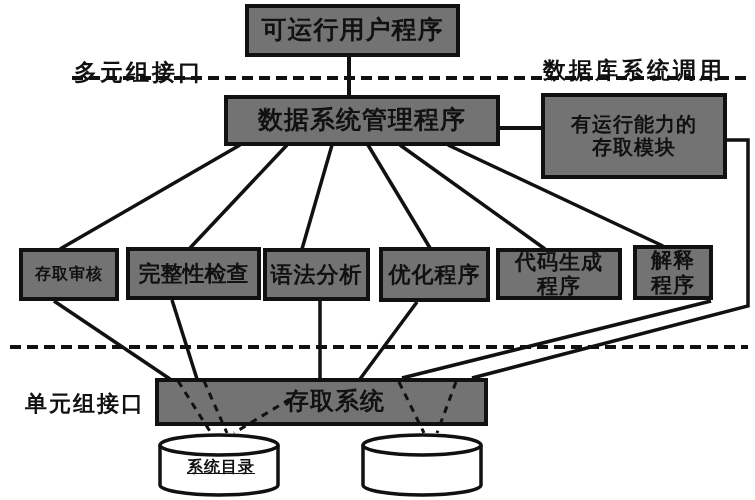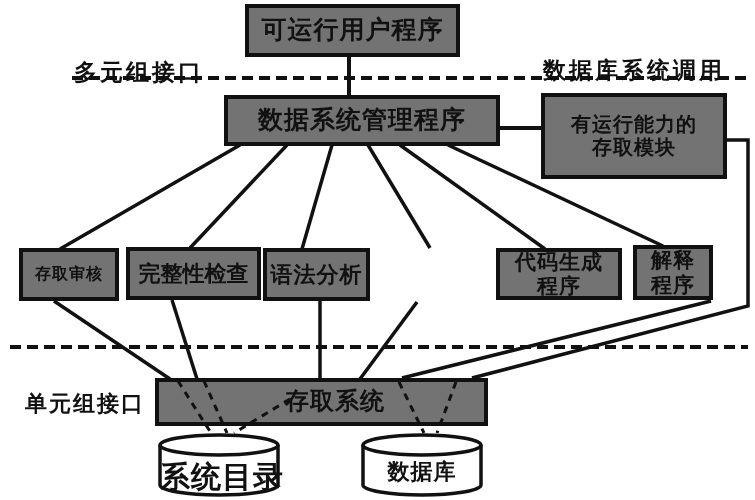--- a/index.html
+++ b/index.html
@@ -77,20 +77,23 @@
   </div>
 
   <div class="node" style="left:126px;top:247px;width:135px;height:53px;font-size:22px;letter-spacing:0;">
     <span>完整性检查</span>
   </div>
 
   <div class="node" style="left:263px;top:248px;width:107px;height:53px;font-size:22px;">
     <span>语法分析</span>
   </div>
 
+  <div class="node" style="left:379px;top:247px;width:111px;height:55px;font-size:22px;">
+    <span>优化程序</span>
+  </div>
 
   <div class="node two-line" style="left:496px;top:248px;width:126px;height:52px;font-size:21px;">
     <div>
       <span>代码生成</span>
       <span>程序</span>
     </div>
   </div>
 
   <div class="node two-line" style="left:633px;top:245px;width:80px;height:55px;font-size:21px;">
     <div>
@@ -126,20 +129,17 @@
       <path d="M160,445 L160,485 A59,10 0 0 0 278,485 L278,445"></path>
       <ellipse cx="219" cy="445" rx="59" ry="10"></ellipse>
     </g>
 
     <g stroke="#111" stroke-width="3.5" fill="#ffffff">
       <path d="M363,445 L363,485 A59,10 0 0 0 481,485 L481,445"></path>
       <ellipse cx="422" cy="445" rx="59" ry="10"></ellipse>
     </g>
   </svg>
 
-  <div class="cyl-label" style="left:160px;top:457px;width:122px;font-size:30px;letter-spacing:1px;">
+  <div class="cyl-label" style="left:160px;top:457px;width:122px;font-size:16px;letter-spacing:1px;text-decoration:underline;">
     <span>系统目录</span>
-  </div>
-  <div class="cyl-label" style="left:363px;top:457px;width:118px;font-size:22px;letter-spacing:1px;">
-    <span>数据库</span>
   </div>
 
 </div>
 
 </body></html>

